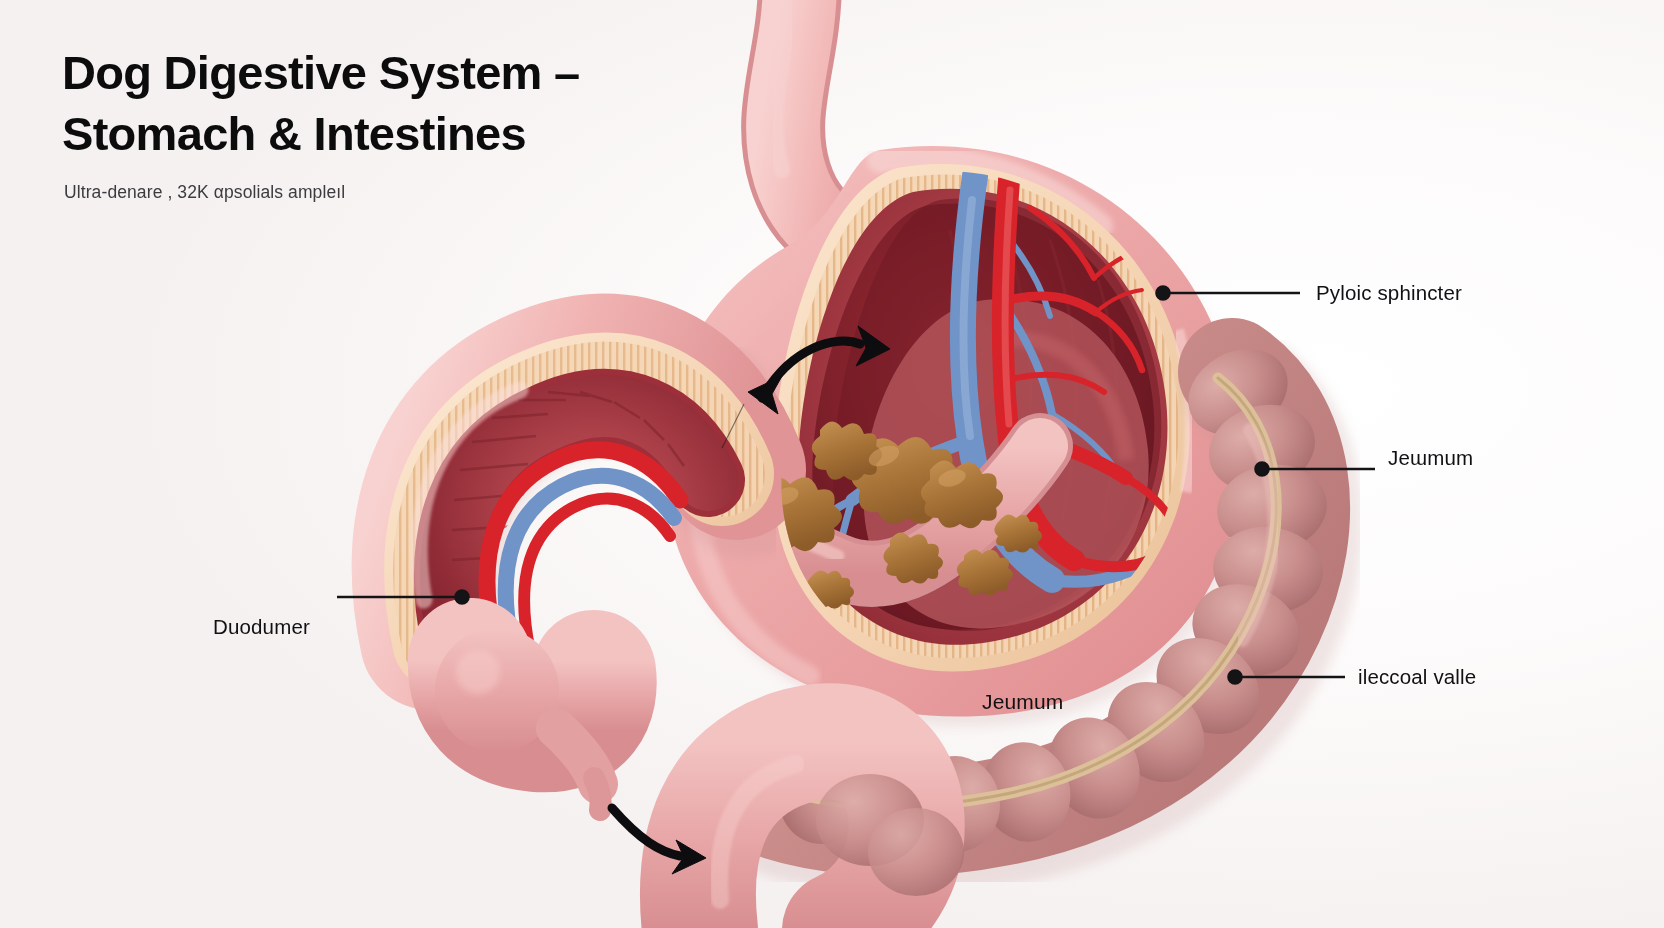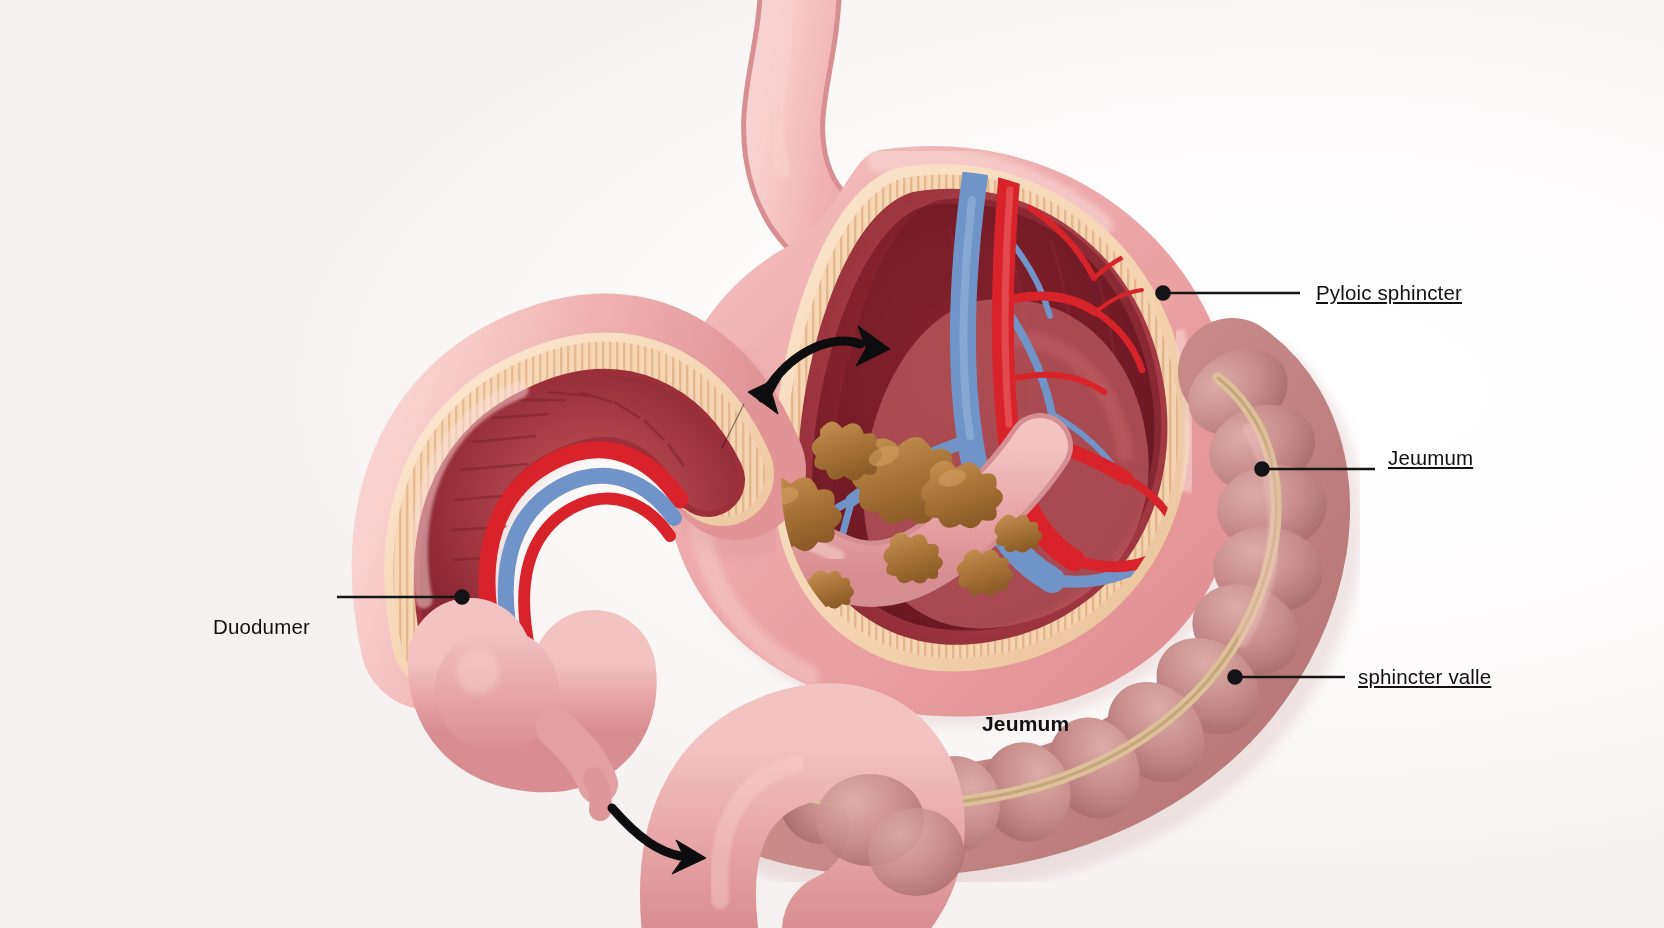--- a/index.html
+++ b/index.html
@@ -26,21 +26,21 @@
   .subtitle{
     margin:18px 0 0 2px;font-size:17.5px;color:#3b3b40;letter-spacing:0.1px;
     font-weight:400;
   }
 
   
   .lbl{
     position:absolute;z-index:42;font-size:20.5px;color:#111114;
     white-space:nowrap;letter-spacing:0.15px;
   }
-  .lbl-right{ text-align:right;text-decoration:underline; }
+  .lbl-right{ text-align:right; }
   .lbl-left{ text-align:right; }
   .lbl-plain{ font-size:21px; }
 </style>
 </head>
 <body>
 
 <div id="stage">
 
   <svg id="art" viewBox="0 0 1664 928" preserveAspectRatio="none">
     <defs>
@@ -349,24 +349,29 @@
       <line x1="1235" y1="677" x2="1345" y2="677"></line>
       <circle cx="1235" cy="677" r="6.5"></circle>
 
       <line x1="337" y1="597" x2="462" y2="597"></line>
       <circle cx="462" cy="597" r="6.5"></circle>
 
       <line x1="744" y1="404" x2="722" y2="448" stroke-width="1.1" opacity=".55"></line>
     </g>
   </svg>
 
+  <div class="titleblock">
+    <h1 class="title">Dog Digestive System –
+Stomach &amp; Intestines</h1>
+    <p class="subtitle">Ultra-denare , 32K αpsolials ampleıl</p>
+  </div>
 
   <div class="lbl lbl-right" style="left:1316px;top:281px;">Pyloic sphincter</div>
 
   <div class="lbl lbl-right" style="left:1388px;top:446px;">Jeɯmum</div>
 
-  <div class="lbl lbl-right" style="left:1358px;top:665px;">sphincter valle</div>
+  <div class="lbl lbl-right" style="left:1358px;top:665px;">ileccoal valle</div>
 
   <div class="lbl lbl-left" style="left:213px;top:615px;">Duodumer</div>
 
-  <div class="lbl lbl-plain" style="left:982px;top:712px;font-weight:bold;">Jeumum</div>
+  <div class="lbl lbl-plain" style="left:982px;top:690px;">Jeumum</div>
 
 </div>
 
 </body></html>

